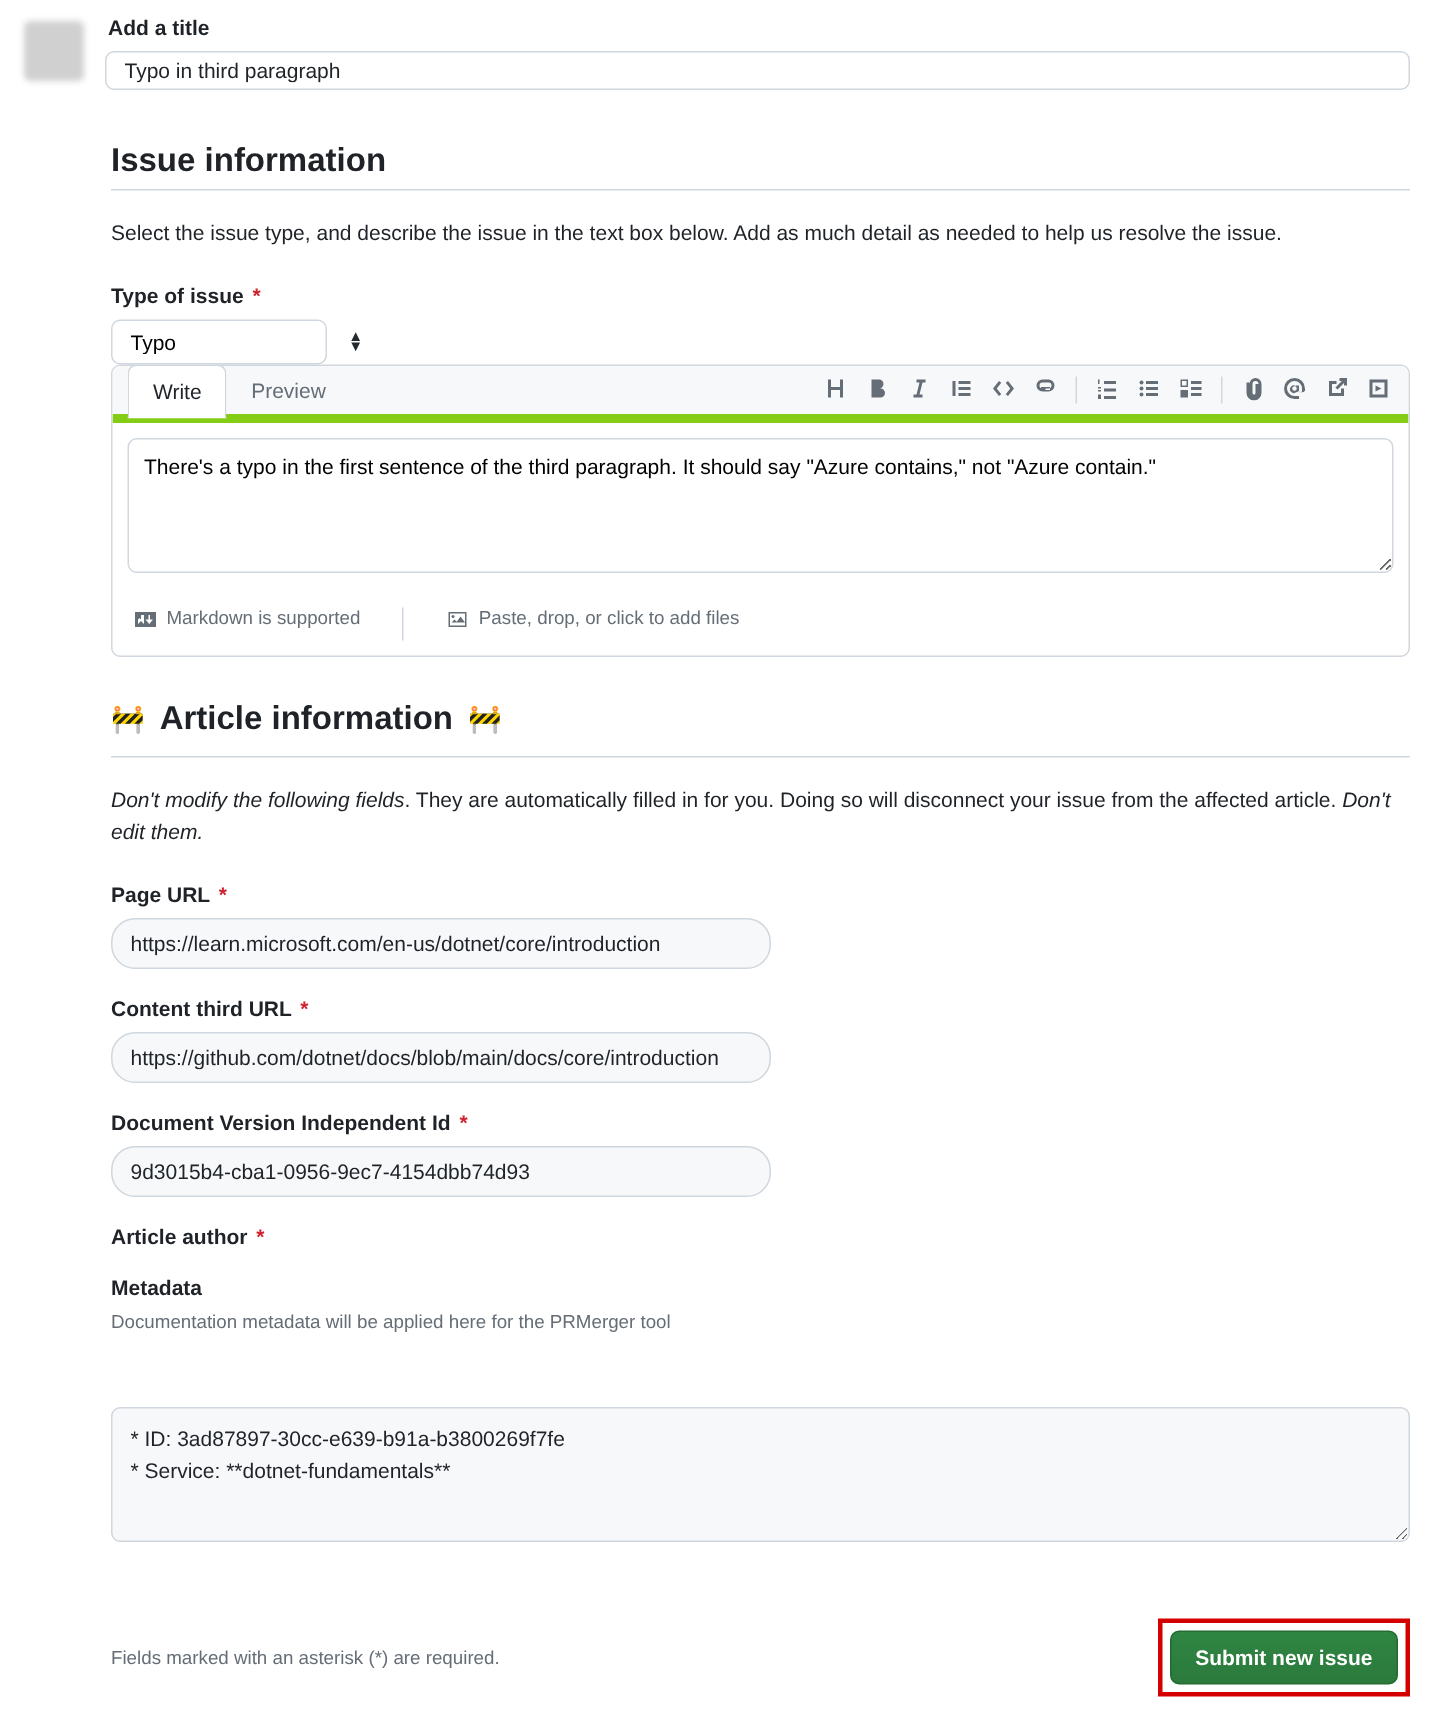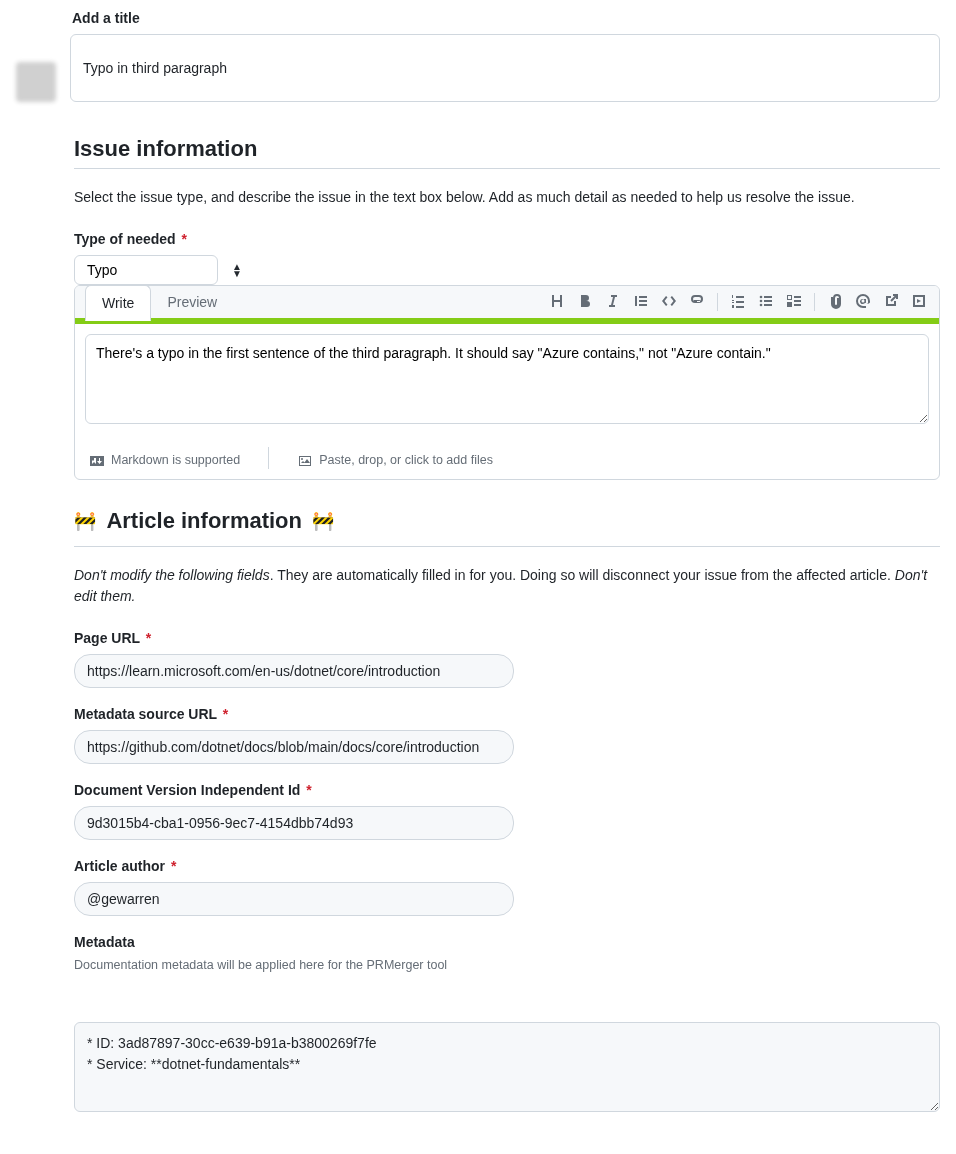--- a/index.html
+++ b/index.html
@@ -10,21 +10,21 @@
     font-size: 14px;
     color: #24292f;
     background: #ffffff;
   }
   .page {
     width: 956px;
     padding: 6px 16px 40px 16px;
   }
   .top-row {
     display: flex;
-    align-items: flex-end;
+    align-items: center;
     gap: 14px;
     margin-bottom: 8px;
   }
   .avatar {
     width: 40px;
     height: 40px;
     background: #d0d0d0;
     border-radius: 4px;
     filter: blur(2px);
     margin-top:2px;
@@ -32,21 +32,21 @@
   }
   .title-col { flex: 1; }
   .title-label {
     font-weight: 600;
     font-size: 14px;
     margin: 4px 0 8px 2px;
     color: #1f2328;
   }
   .title-input {
     width: 100%;
-    padding: 25px 12px;
+    padding: 4px 12px;
     border: 1px solid #d0d7de;
     border-radius: 6px;
     font-size: 14px;
     background: #fff;
     color: #1f2328;
   }
   .content {
     margin-left: 58px;
     margin-top: 34px;
   }
@@ -152,21 +152,21 @@
     padding:8px 10px;
     border:1px solid #d0d7de;
     border-radius:6px;
     font-size:14px;
     font-family:inherit;
     line-height:1.45;
     background:#fff;
   }
   .editor-footer{
     display:flex;
-    align-items:flex-end;
+    align-items:flex-start;
     gap:24px;
     padding:10px 14px;
     font-size:12.5px;
     color:#656d76;
   }
   .editor-footer .vsep{width:1px;height:22px;background:#d0d7de;margin:0 4px;}
   .editor-footer svg{width:16px;height:16px;fill:#656d76; vertical-align:middle;margin-right:6px;}
   .readonly-input{
     width:440px;
     max-width:100%;
@@ -234,21 +234,21 @@
       <input class="title-input" type="text" value="Typo in third paragraph" style="">
     </div>
   </div>
 
   <div class="content">
     <h2 class="section-title">Issue information</h2>
     <hr class="sep">
     <p class="intro">Select the issue type, and describe the issue in the text box below. Add as much detail as needed to help us resolve the issue.</p>
 
     <div class="field-label">
-      <span>Type of needed</span>
+      <span>Type of issue</span>
       <span class="required">*</span>
     </div>
     <div class="select-wrapper">
       <select class="select">
         <option>Typo</option>
       </select>
       <span class="select-caret">▲<br>▼</span>
     </div>
 
 
@@ -339,36 +339,35 @@
       <span class="italic">Don't modify the following fields</span><span>. They are automatically filled in for you. Doing so will disconnect your issue from the affected article. </span><span class="italic">Don't edit them.</span>
     </p>
 
     <div class="field-label">
       <span>Page URL</span>
       <span class="required">*</span>
     </div>
     <input class="readonly-input" type="text" value="https://learn.microsoft.com/en-us/dotnet/core/introduction" style="">
 
     <div class="field-label">
-      <span>Metadata source URL</span>
+      <span>Content third URL</span>
       <span class="required">*</span>
     </div>
     <input class="readonly-input" type="text" value="https://github.com/dotnet/docs/blob/main/docs/core/introduction" style="">
 
     <div class="field-label">
       <span>Document Version Independent Id</span>
       <span class="required">*</span>
     </div>
     <input class="readonly-input" type="text" value="9d3015b4-cba1-0956-9ec7-4154dbb74d93" style="">
 
     <div class="field-label">
       <span>Article author</span>
       <span class="required">*</span>
     </div>
-    <input class="readonly-input" type="text" value="@gewarren" style="">
 
     <div class="field-label">
       <span>Metadata</span>
     </div>
     <div class="meta-help">Documentation metadata will be applied here for the PRMerger tool</div>
     <textarea class="meta-box" style="">* ID: 3ad87897-30cc-e639-b91a-b3800269f7fe
 * Service: **dotnet-fundamentals**</textarea>
 
     <div class="footer-row">
       <div class="footer-note">Fields marked with an asterisk (*) are required.</div>

